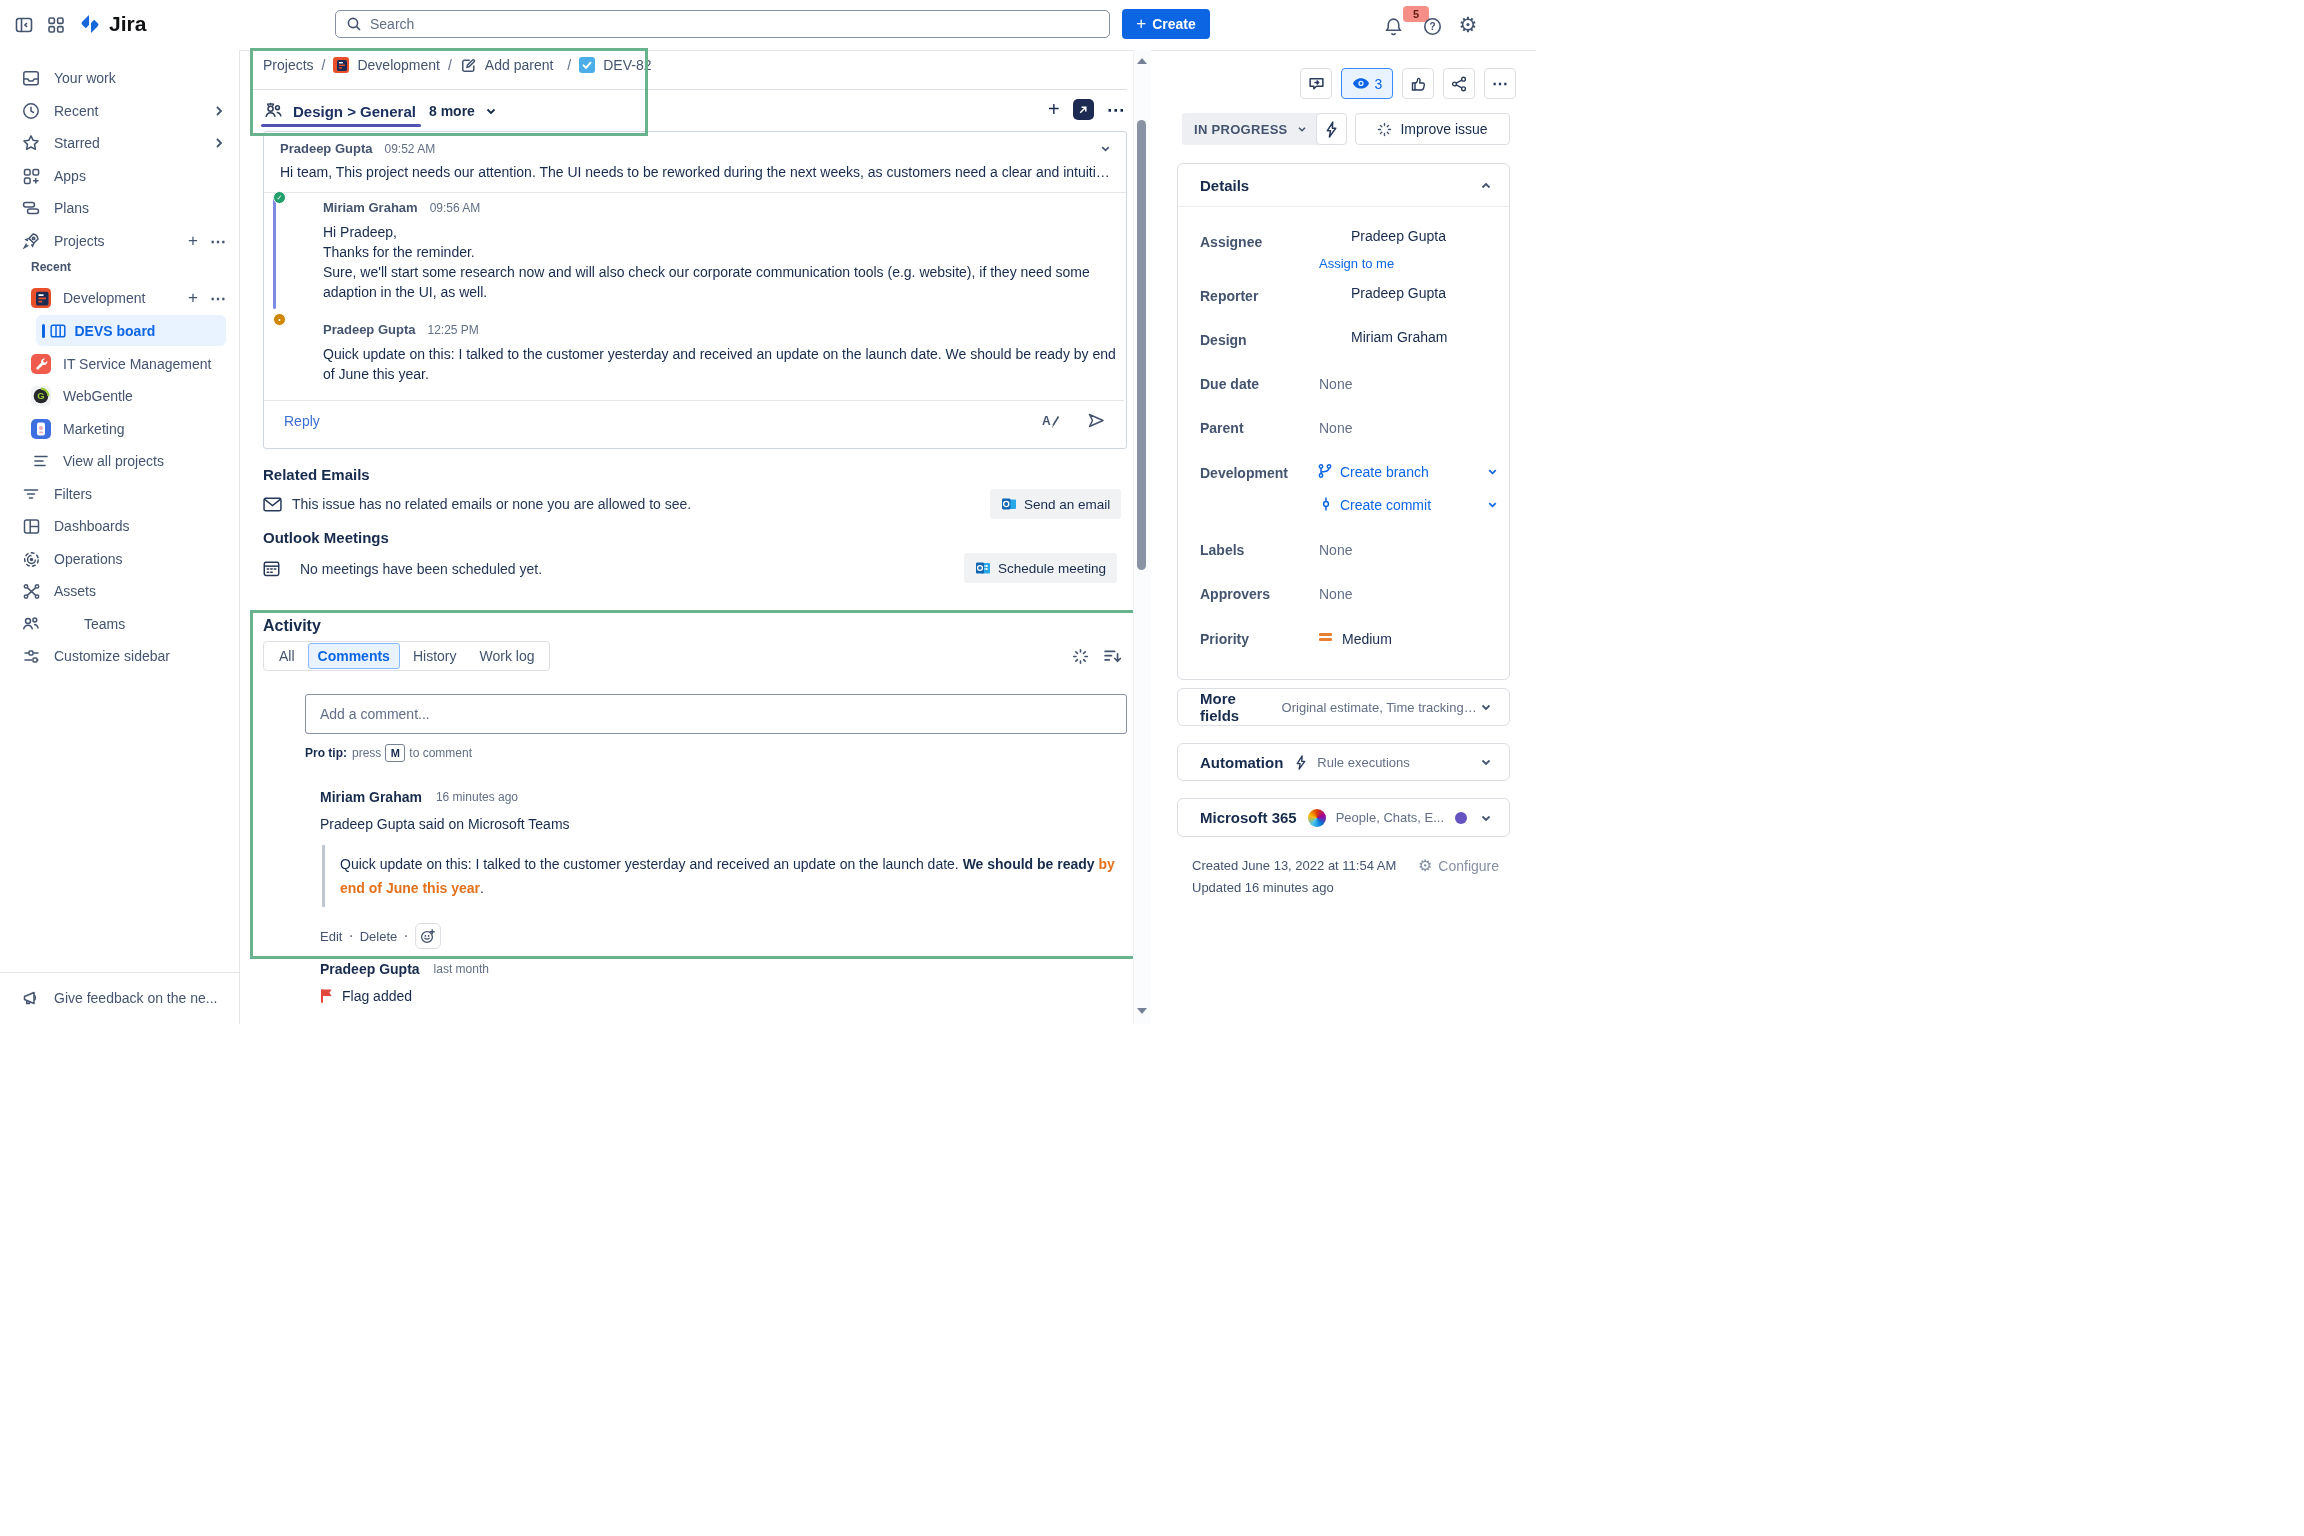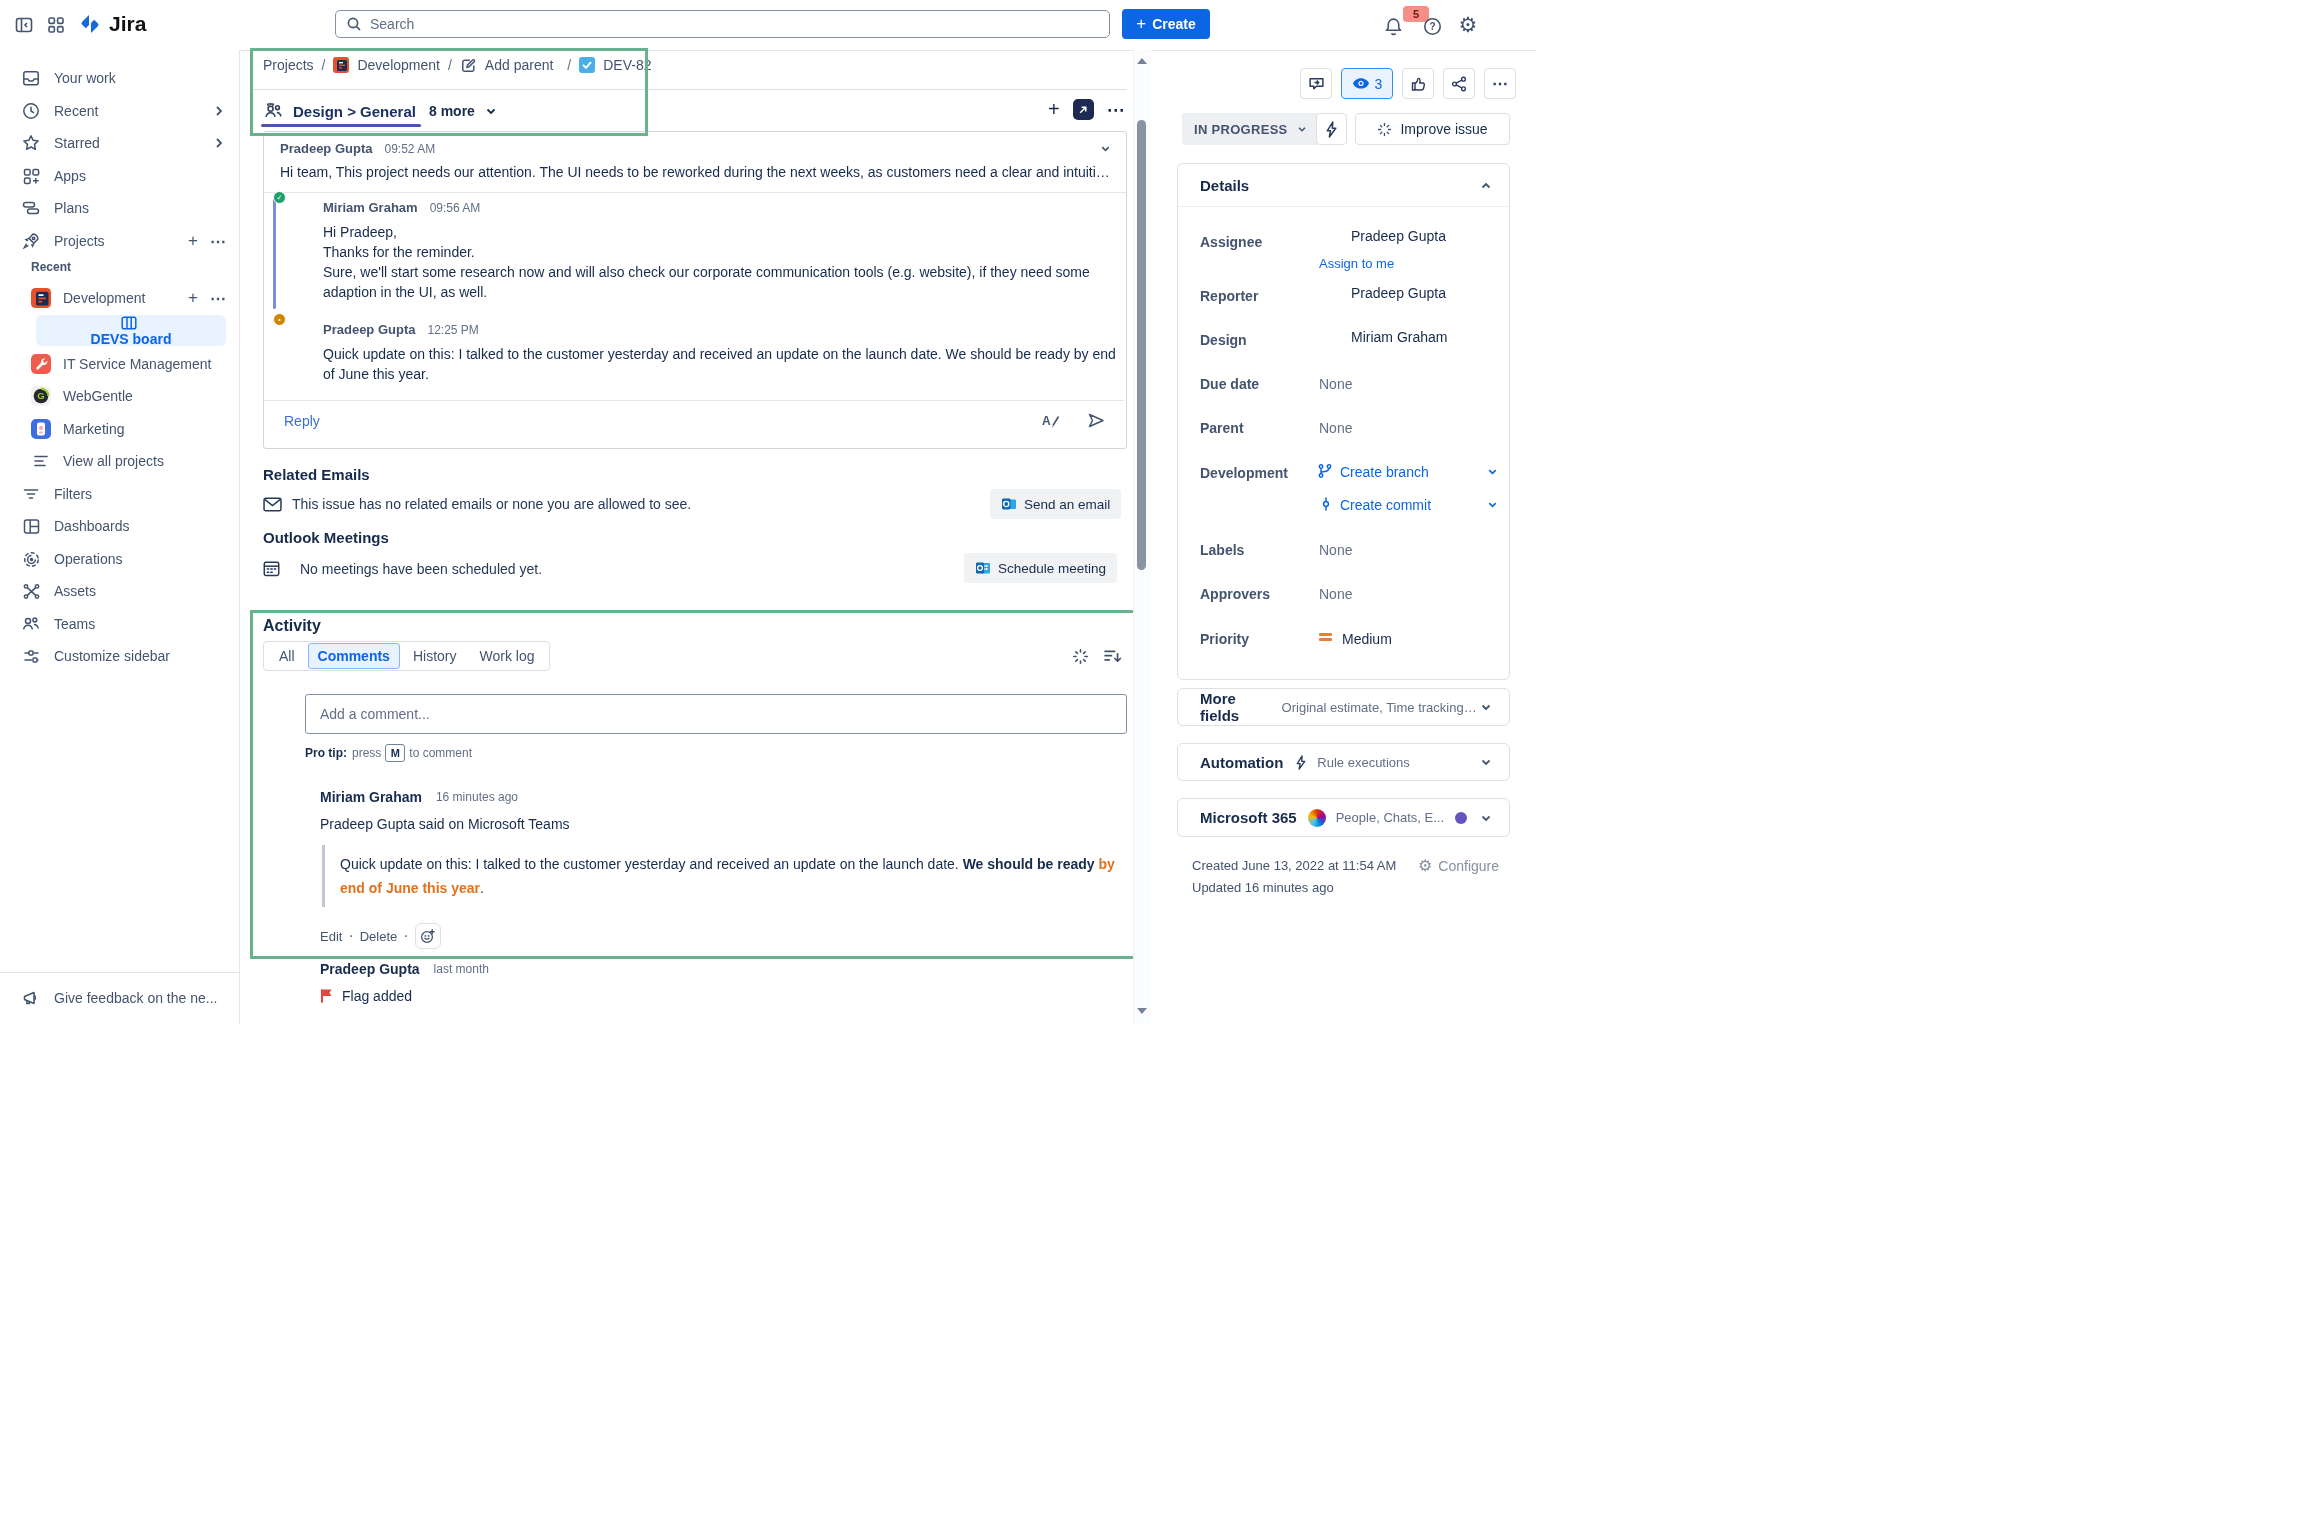--- a/index.html
+++ b/index.html
@@ -198,21 +198,21 @@
             <rect x="6" y="10.2" width="3" height="1.4" fill="#E8502C"></rect>
           </svg>
         </span>
       <span class="lab">Development</span>
       <span class="sb-right">
         <span style="font-size:17px;">+</span>
         <span style="font-size:16px;font-weight:700;">⋯</span>
       </span>
     </div>
 
-    <div class="sel" style="top:265px;flex-direction:column;">
+    <div class="sel" style="top:265px;">
       <span style="width:2.5px;height:14px;background:#0C66E4;margin-left:6px;border-radius:2px;"></span>
       <span class="ic" style="margin-left:5px;margin-right:9px;">
           <svg width="16" height="16" viewBox="0 0 16 16" fill="none" stroke="#0C66E4" stroke-width="1.5">
             <rect x="1.2" y="2.2" width="13.6" height="11.6" rx="1.8"></rect>
             <path d="M6 2.2v11.6M10.2 2.2v11.6"></path>
           </svg>
         </span>
       <span style="font-size:14px;font-weight:600;color:#0C66E4;">DEVS board</span>
     </div>
 
@@ -288,21 +288,21 @@
           <svg width="19" height="19" viewBox="0 0 19 19" fill="none" stroke="#44546F" stroke-width="1.5">
             <circle cx="4" cy="4.4" r="1.7"></circle>
             <circle cx="15" cy="4.4" r="1.7"></circle>
             <circle cx="4" cy="14.6" r="1.7"></circle>
             <circle cx="15" cy="14.6" r="1.7"></circle>
             <path d="M5.3 5.6l8.4 7.8M13.7 5.6 5.3 13.4"></path>
           </svg>
         </span>
       <span class="lab">Assets</span>
     </div>
-    <div class="sb-item" style="top:558px;">
+    <div class="sb-item" style="top:558px;gap:30px;">
       <span class="sb-ic">
           <svg width="20" height="20" viewBox="0 0 20 20" fill="none" stroke="#44546F" stroke-width="1.5">
             <circle cx="7" cy="7" r="2.5"></circle>
             <path d="M2.6 15.4c.5-2.7 2.3-4.2 4.4-4.2s3.9 1.5 4.4 4.2"></path>
             <circle cx="13.8" cy="6" r="1.9"></circle>
             <path d="M13 10.5c2.1.1 3.8 1.5 4.2 4"></path>
           </svg>
         </span>
       <span class="lab">Teams</span>
     </div>

